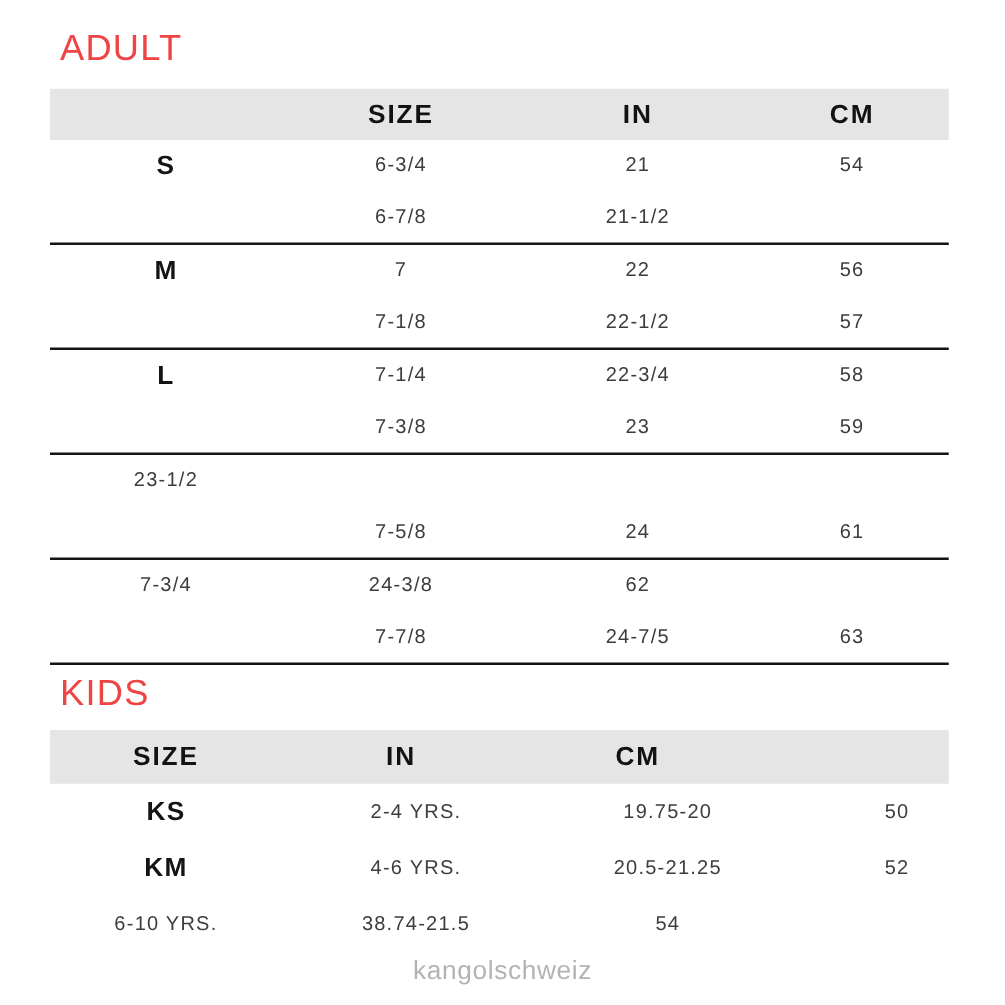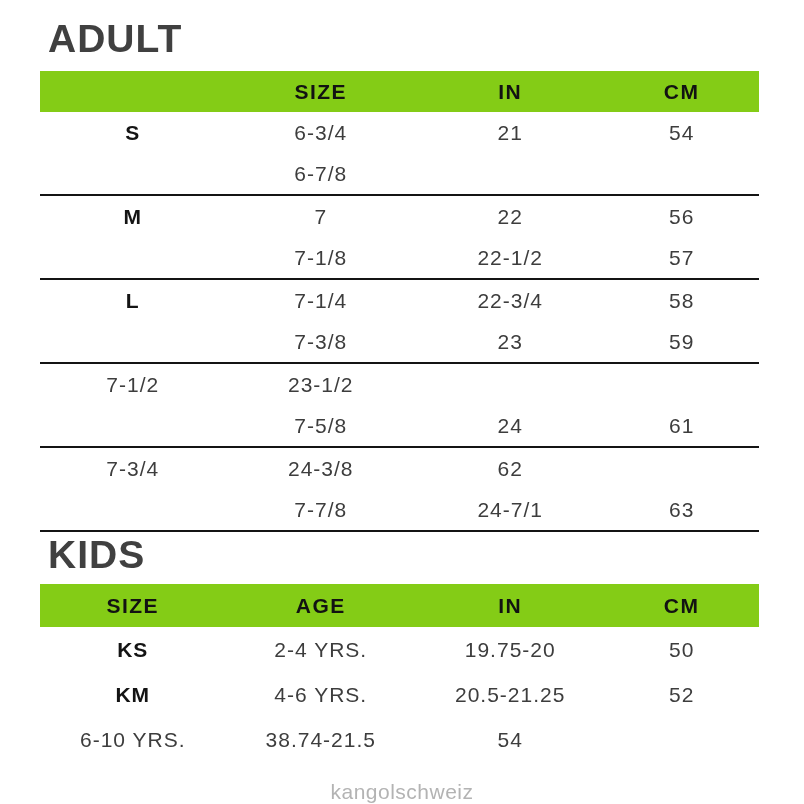--- a/index.html
+++ b/index.html
@@ -14,67 +14,67 @@
   }
   .page {
     width: 804px;
     height: 804px;
     position: relative;
     padding-top: 24px;
     box-sizing: border-box;
   }
   .section-title {
     margin: 0 0 0 48px;
-    font-size: 39px;
+    font-size: 29px;
     line-height: 30px;
-    font-weight: 700;
+    font-weight: 400;
     letter-spacing: 1px;
-    color: #404040;
+    color: #ef4444;
   }
   .tbl {
     margin-left: 40px;
     width: 719px;
   }
   .tbl.adult { margin-top: 17px; }
   .tbl.kids  { margin-top: 14px; }
   .grid-row {
     display: grid;
     grid-template-columns: 25.8% 26.5% 26.2% 21.5%;
     align-items: center;
     text-align: center;
   }
   .thead-row {
     height: 41px;
-    background: #84cc16;
+    background: #e5e5e5;
   }
   .thead-row.kids-head { height: 43px; }
   .col-head {
     font-weight: 700;
     font-size: 21px;
     letter-spacing: 1.5px;
     color: #121212;
   }
   .data-row { height: 41px; }
-  .kids-row { height: 45px; }
+  .kids-row { height: 45px; gap: 12px; }
   .group { border-bottom: 2px solid #141414; }
   .cell-label {
     font-weight: 700;
     font-size: 21px;
     letter-spacing: 1px;
     color: #141414;
   }
   .cell-val {
     font-weight: 400;
-    font-size: 21px;
+    font-size: 16px;
     letter-spacing: 1px;
     color: #3d3d3d;
   }
   .kids-title { margin-top: 8px; }
   .watermark {
-    margin-top: 18px;
+    margin-top: 3px;
     text-align: center;
     font-size: 21px;
     letter-spacing: 0.5px;
     color: #b3b3b3;
   }
 </style>
 </head>
 <body>
 
 <div class="page">
@@ -92,20 +92,21 @@
     <div class="group">
       <div class="grid-row data-row">
         <div class="cell-label">S</div>
         <div class="cell-val">6-3/4</div>
         <div class="cell-val">21</div>
         <div class="cell-val">54</div>
       </div>
       <div class="grid-row data-row">
         <div class="cell-label"></div>
         <div class="cell-val">6-7/8</div>
+        <div class="cell-val">21-1/2</div>
       </div>
     </div>
 
     <div class="group">
       <div class="grid-row data-row">
         <div class="cell-label">M</div>
         <div class="cell-val">7</div>
         <div class="cell-val">22</div>
         <div class="cell-val">56</div>
       </div>
@@ -127,52 +128,50 @@
       <div class="grid-row data-row">
         <div class="cell-label"></div>
         <div class="cell-val">7-3/8</div>
         <div class="cell-val">23</div>
         <div class="cell-val">59</div>
       </div>
     </div>
 
     <div class="group">
       <div class="grid-row data-row">
-        <div class="cell-val">7-1/2</div>
         <div class="cell-val">23-1/2</div>
       </div>
       <div class="grid-row data-row">
         <div class="cell-label"></div>
         <div class="cell-val">7-5/8</div>
         <div class="cell-val">24</div>
         <div class="cell-val">61</div>
       </div>
     </div>
 
     <div class="group">
       <div class="grid-row data-row">
         <div class="cell-val">7-3/4</div>
         <div class="cell-val">24-3/8</div>
         <div class="cell-val">62</div>
       </div>
       <div class="grid-row data-row">
         <div class="cell-label"></div>
         <div class="cell-val">7-7/8</div>
-        <div class="cell-val">24-7/1</div>
+        <div class="cell-val">24-7/5</div>
         <div class="cell-val">63</div>
       </div>
     </div>
   </div>
 
   <h1 class="section-title kids-title">KIDS</h1>
 
   <div class="tbl kids">
     <div class="grid-row thead-row kids-head">
       <div class="col-head">SIZE</div>
-      <div class="col-head">AGE</div>
       <div class="col-head">IN</div>
       <div class="col-head">CM</div>
     </div>
 
     <div class="grid-row kids-row">
       <div class="cell-label">KS</div>
       <div class="cell-val">2-4 YRS.</div>
       <div class="cell-val">19.75-20</div>
       <div class="cell-val">50</div>
     </div>

